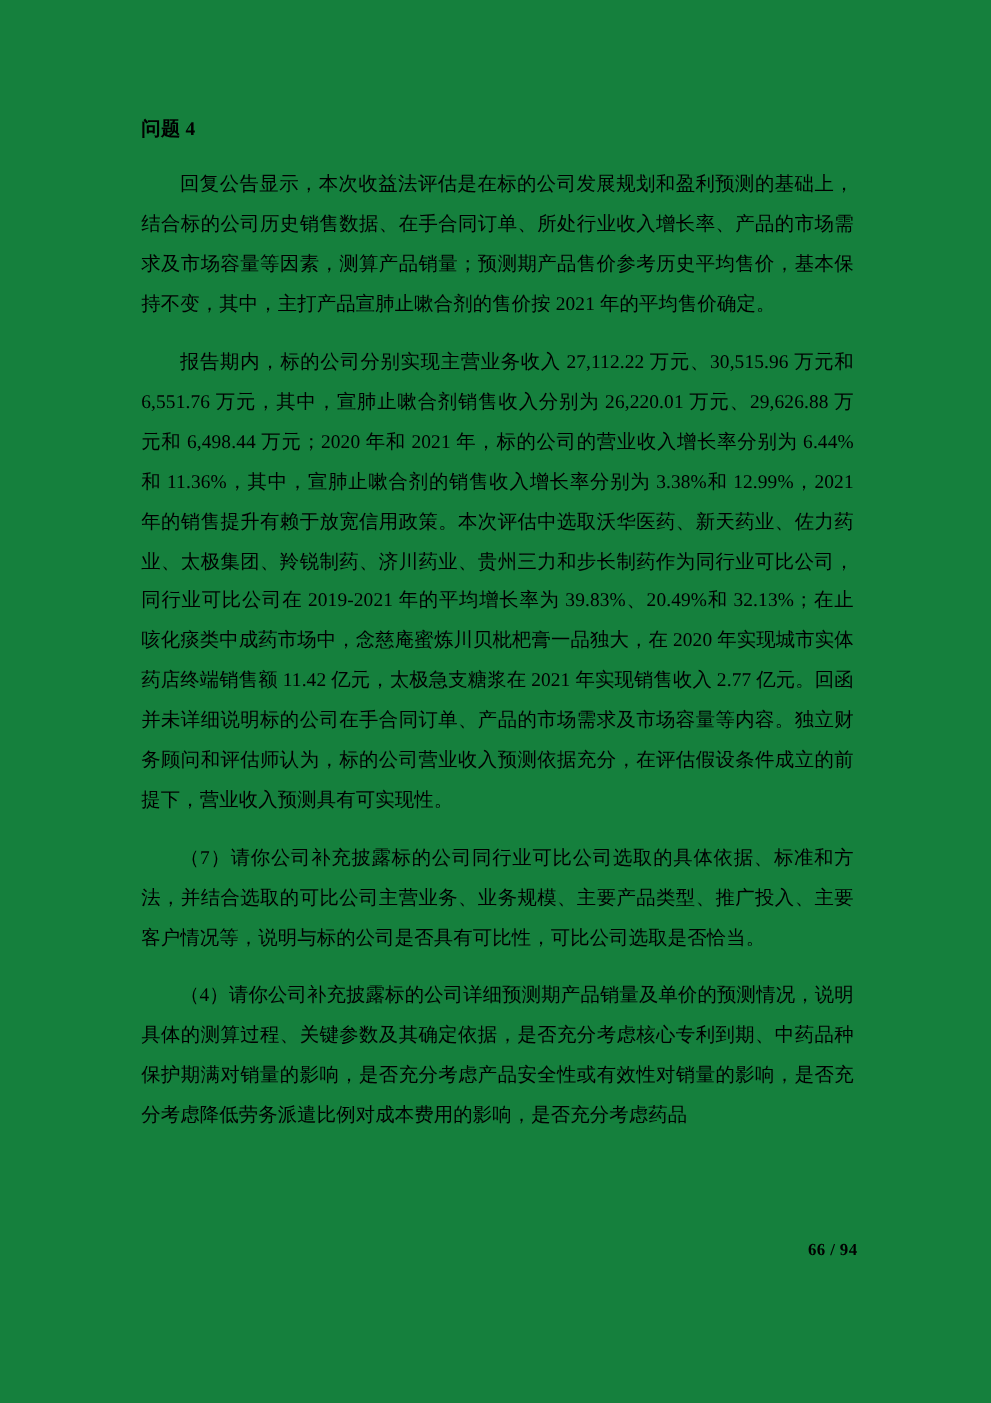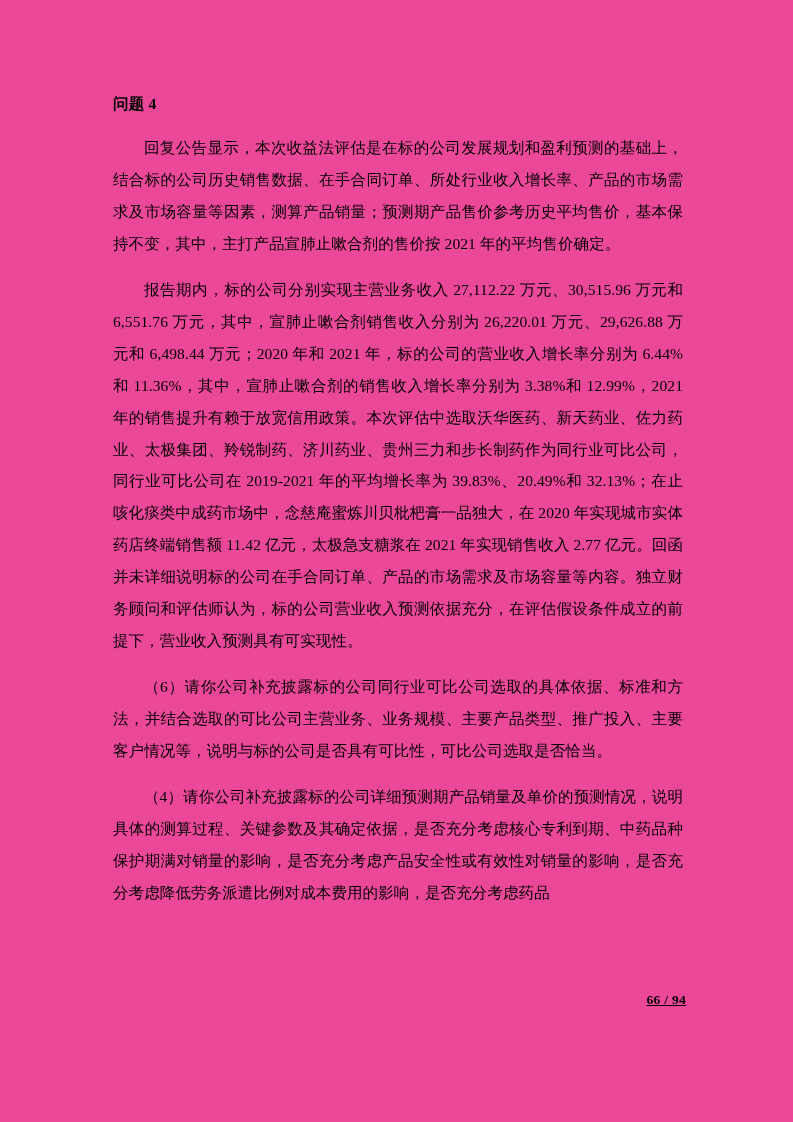--- a/index.html
+++ b/index.html
@@ -7,21 +7,21 @@
     padding: 0;
     background: #8a8a8a;
   }
   body {
     font-family: "Liberation Serif", serif;
   }
   .page {
     position: relative;
     width: 793px;
     height: 1122px;
-    background: #ec4899;
+    background: #15803d;
     margin: 0 auto;
     overflow: hidden;
     box-sizing: border-box;
   }
   .content {
     position: absolute;
     left: 113px;
     top: 92px;
     width: 570px;
   }
@@ -46,28 +46,27 @@
   }
   .pagenum {
     position: absolute;
     right: 107px;
     top: 992px;
     font-family: "Liberation Serif", serif;
     font-weight: bold;
     font-size: 13.5px;
     color: #000;
     letter-spacing: 0.3px;
-    text-decoration: underline;
   }
 </style>
 </head>
 <body>
 
 <div class="page">
   <div class="content">
     <div class="heading">问题 4</div>
     <p class="para">回复公告显示，本次收益法评估是在标的公司发展规划和盈利预测的基础上，结合标的公司历史销售数据、在手合同订单、所处行业收入增长率、产品的市场需求及市场容量等因素，测算产品销量；预测期产品售价参考历史平均售价，基本保持不变，其中，主打产品宣肺止嗽合剂的售价按 2021 年的平均售价确定。</p>
     <p class="para">报告期内，标的公司分别实现主营业务收入 27,112.22 万元、30,515.96 万元和 6,551.76 万元，其中，宣肺止嗽合剂销售收入分别为 26,220.01 万元、29,626.88 万元和 6,498.44 万元；2020 年和 2021 年，标的公司的营业收入增长率分别为 6.44%和 11.36%，其中，宣肺止嗽合剂的销售收入增长率分别为 3.38%和 12.99%，2021 年的销售提升有赖于放宽信用政策。本次评估中选取沃华医药、新天药业、佐力药业、太极集团、羚锐制药、济川药业、贵州三力和步长制药作为同行业可比公司，同行业可比公司在 2019-2021 年的平均增长率为 39.83%、20.49%和 32.13%；在止咳化痰类中成药市场中，念慈庵蜜炼川贝枇杷膏一品独大，在 2020 年实现城市实体药店终端销售额 11.42 亿元，太极急支糖浆在 2021 年实现销售收入 2.77 亿元。回函并未详细说明标的公司在手合同订单、产品的市场需求及市场容量等内容。独立财务顾问和评估师认为，标的公司营业收入预测依据充分，在评估假设条件成立的前提下，营业收入预测具有可实现性。</p>
-    <p class="para">（6）请你公司补充披露标的公司同行业可比公司选取的具体依据、标准和方法，并结合选取的可比公司主营业务、业务规模、主要产品类型、推广投入、主要客户情况等，说明与标的公司是否具有可比性，可比公司选取是否恰当。</p>
+    <p class="para">（7）请你公司补充披露标的公司同行业可比公司选取的具体依据、标准和方法，并结合选取的可比公司主营业务、业务规模、主要产品类型、推广投入、主要客户情况等，说明与标的公司是否具有可比性，可比公司选取是否恰当。</p>
     <p class="para">（4）请你公司补充披露标的公司详细预测期产品销量及单价的预测情况，说明具体的测算过程、关键参数及其确定依据，是否充分考虑核心专利到期、中药品种保护期满对销量的影响，是否充分考虑产品安全性或有效性对销量的影响，是否充分考虑降低劳务派遣比例对成本费用的影响，是否充分考虑药品</p>
   </div>
   <div class="pagenum">66 / 94</div>
 </div>
 
 </body></html>

